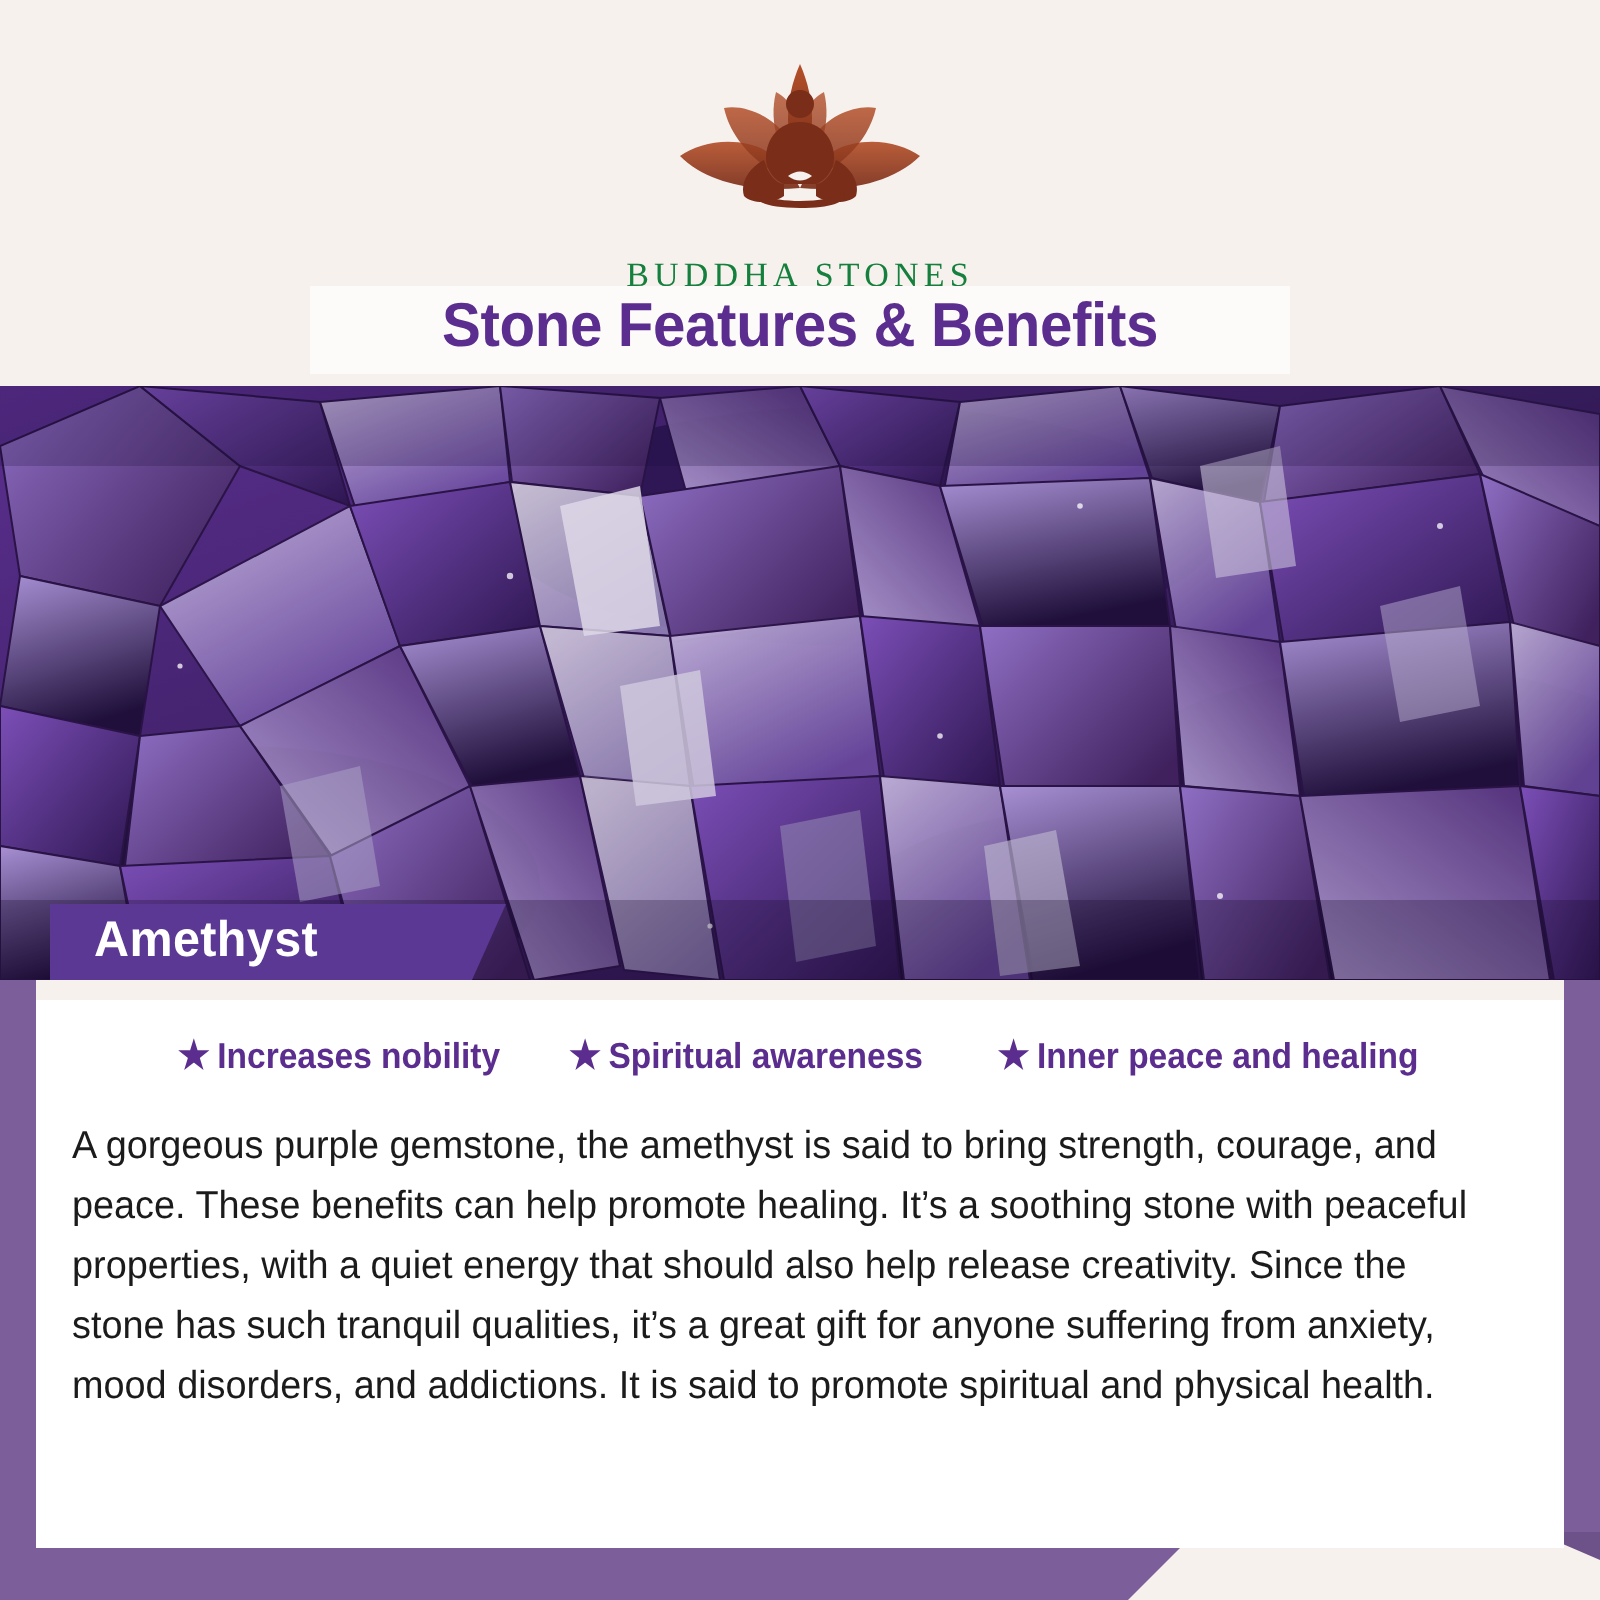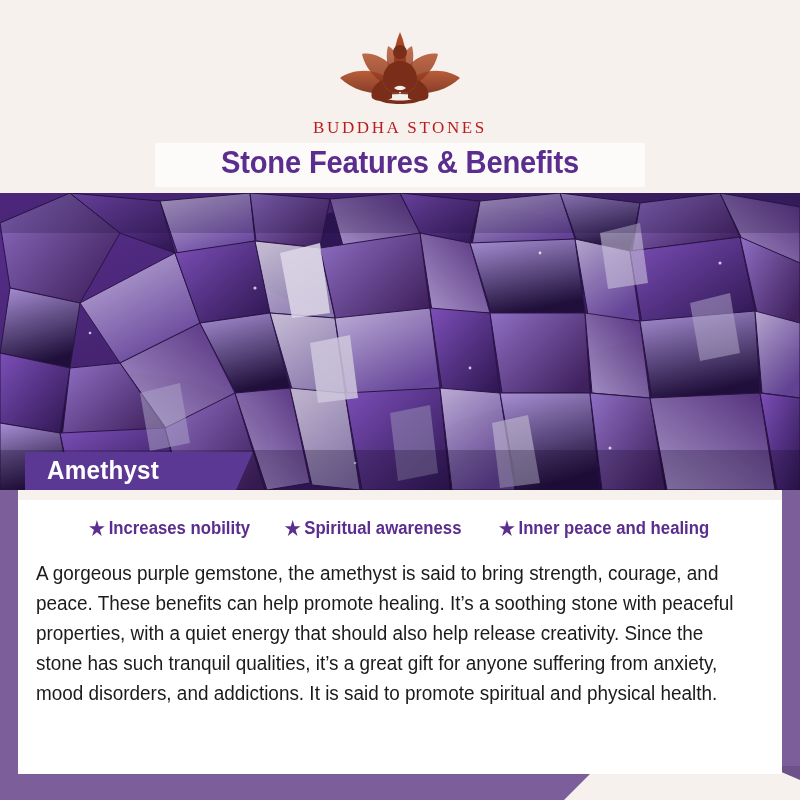--- a/index.html
+++ b/index.html
@@ -84,25 +84,25 @@
     left: 0;
     width: 800px;
     text-align: center;
   }
   .logo-mark {
     display: block;
     margin: 0 auto;
   }
   .logo-text {
     display: block;
-    margin-top: 8px;
+    margin-top: 18px;
     font-family: "Liberation Serif", serif;
     font-size: 17px;
     letter-spacing: 2.6px;
-    color: #b91c1c;
+    color: #15803d;
     text-align: center;
   }
 
   .title-band {
     position: absolute;
     left: 155px;
     top: 143px;
     width: 490px;
     height: 44px;
     background: #fdfbfa;

